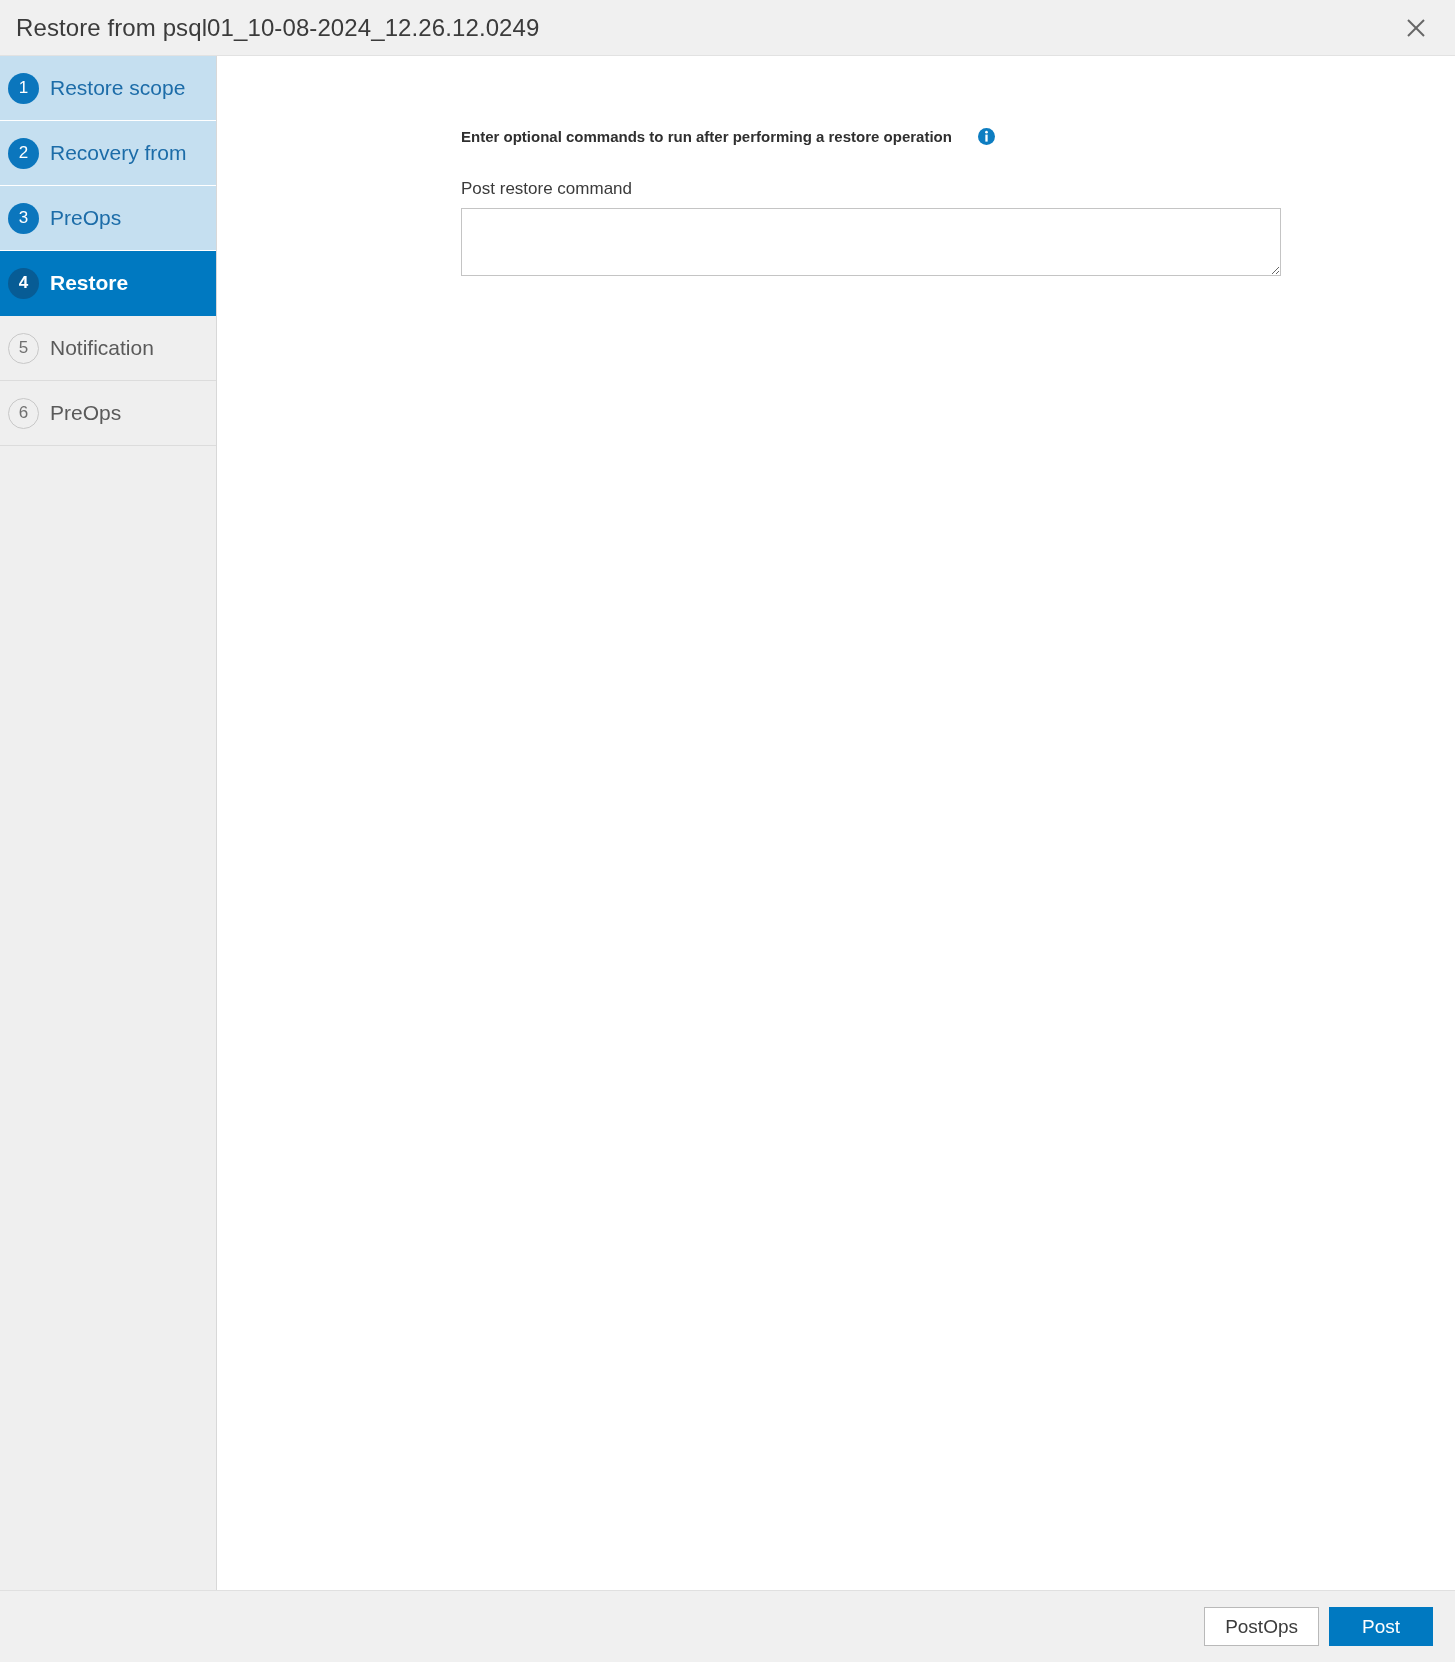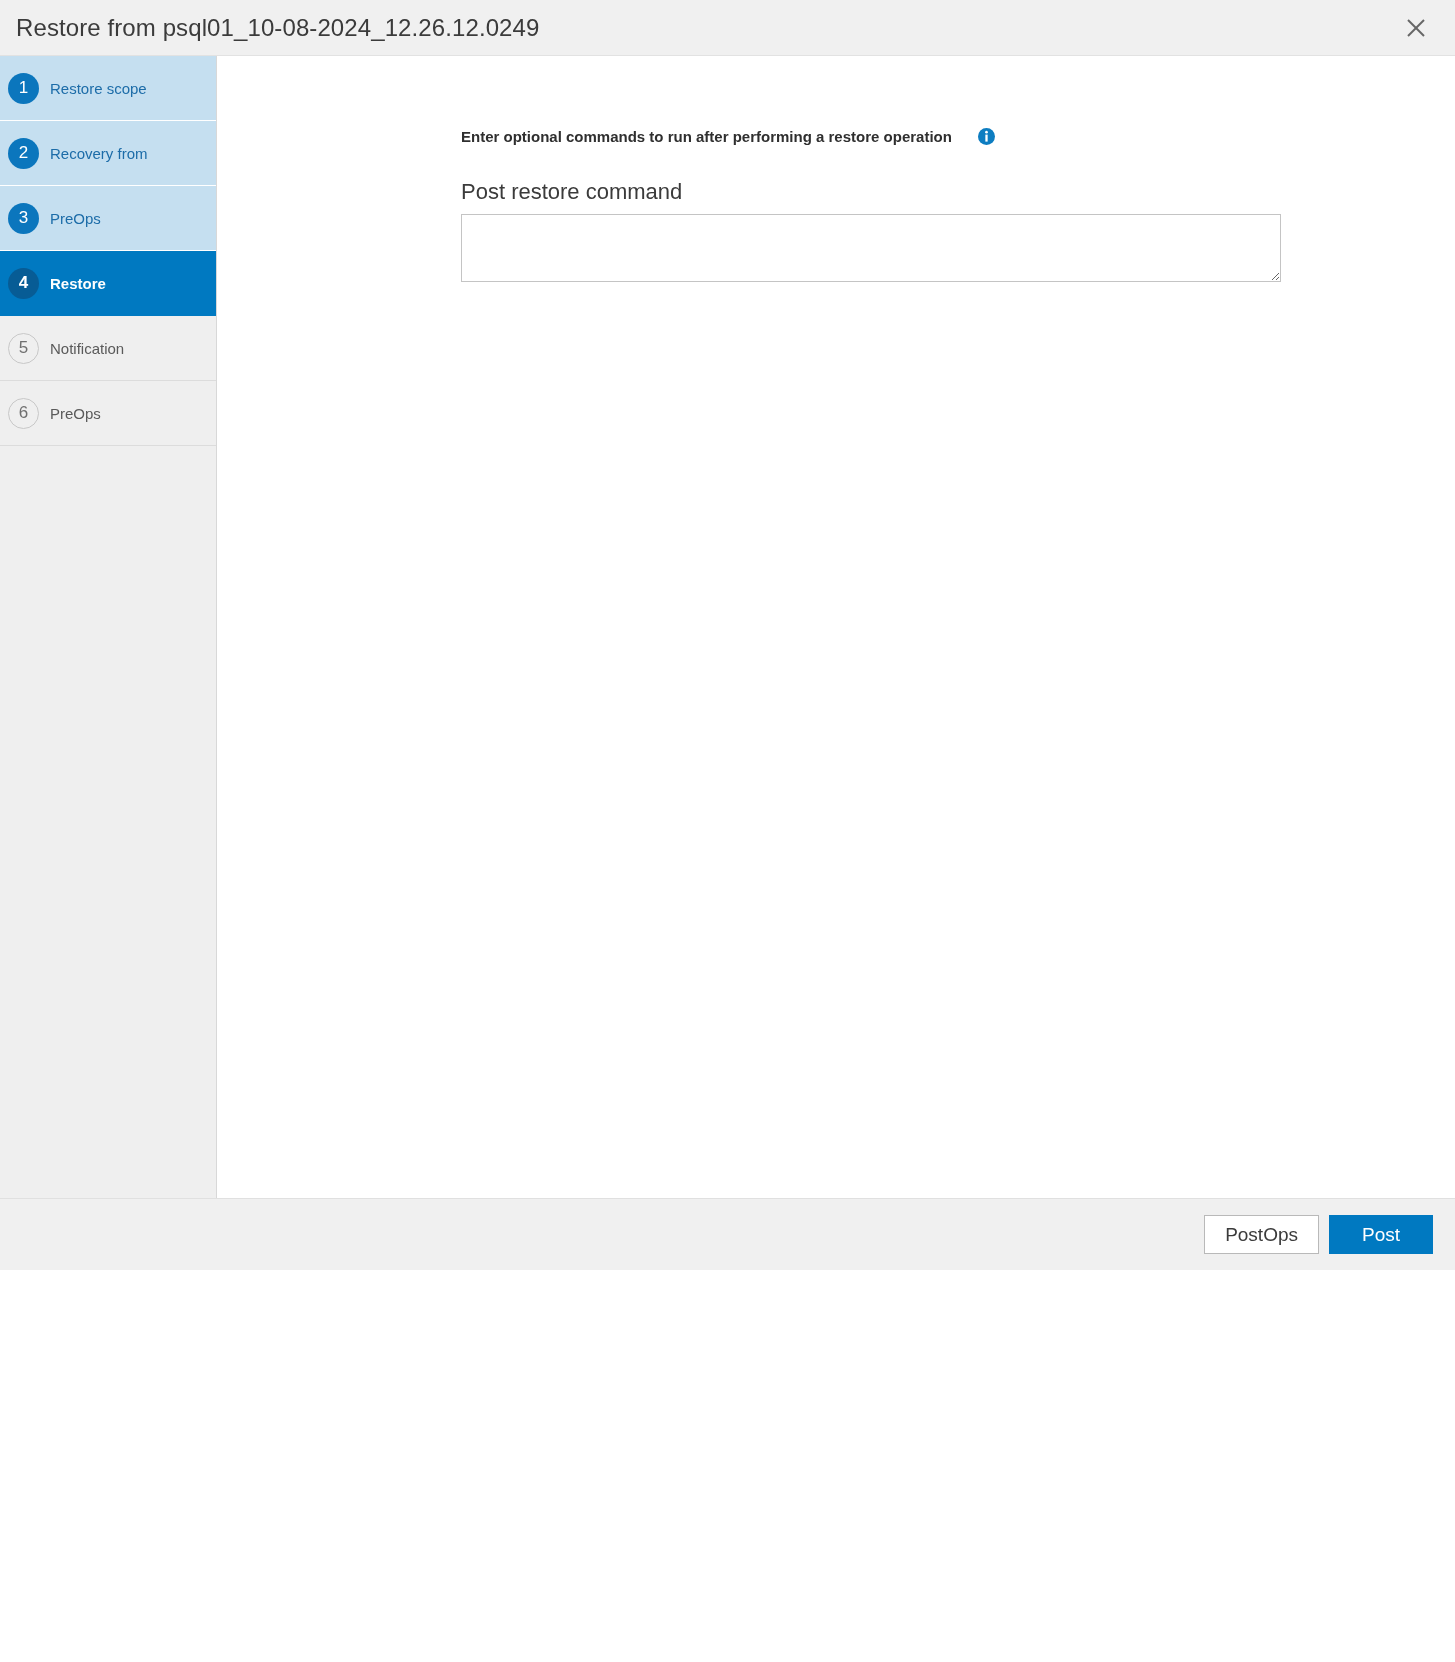--- a/index.html
+++ b/index.html
@@ -10,21 +10,21 @@
     width: 1455px;
     height: 1662px;
     background: #ffffff;
     font-family: "Liberation Sans", sans-serif;
     overflow: hidden;
   }
 
   .dialog {
     position: relative;
     width: 1455px;
-    height: 1270px;
+    height: 1662px;
     display: flex;
     flex-direction: column;
     background: #ffffff;
   }
 
   
   .titlebar {
     position: relative;
     height: 55px;
     min-height: 55px;
@@ -89,21 +89,21 @@
     min-width: 31px;
     border-radius: 50%;
     display: flex;
     align-items: center;
     justify-content: center;
     font-size: 17px;
     box-sizing: border-box;
     margin-right: 11px;
   }
   .step .label {
-    font-size: 15px;
+    font-size: 21px;
     white-space: nowrap;
   }
 
   
   .step.done {
     background: #c5dff0;
     border-bottom: 1px solid #ffffff;
   }
   .step.done .badge {
     background: #0b76bd;
@@ -172,21 +172,21 @@
     height: 17px;
     display: inline-flex;
     align-items: center;
     justify-content: center;
     cursor: pointer;
   }
   .info-icon svg { display: block; }
 
   .field-label {
     margin-top: 34px;
-    font-size: 22px;
+    font-size: 17px;
     color: #3b3b3b;
   }
 
   .command-textarea {
     margin-top: 9px;
     width: 820px;
     height: 68px;
     box-sizing: border-box;
     border: 1px solid #c4c4c4;
     background: #ffffff;

